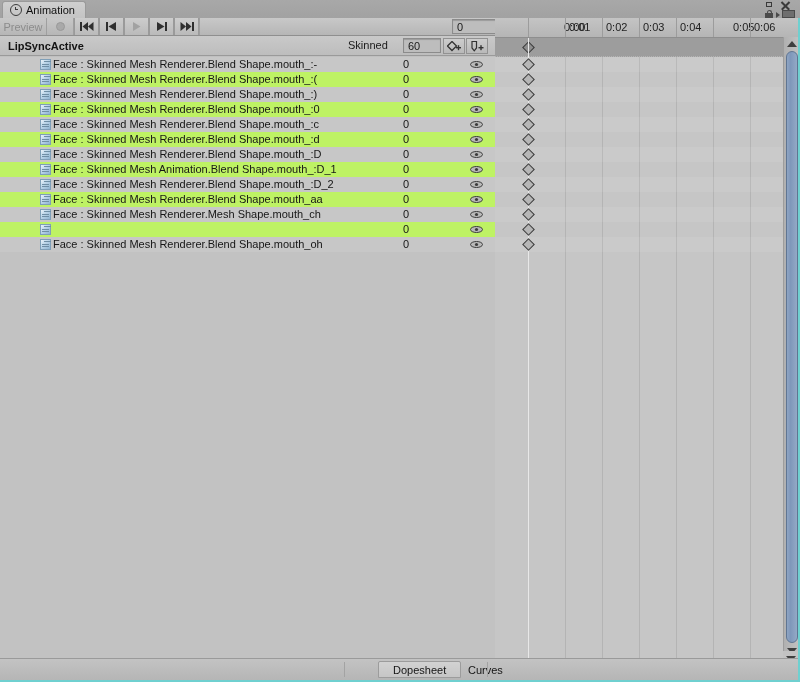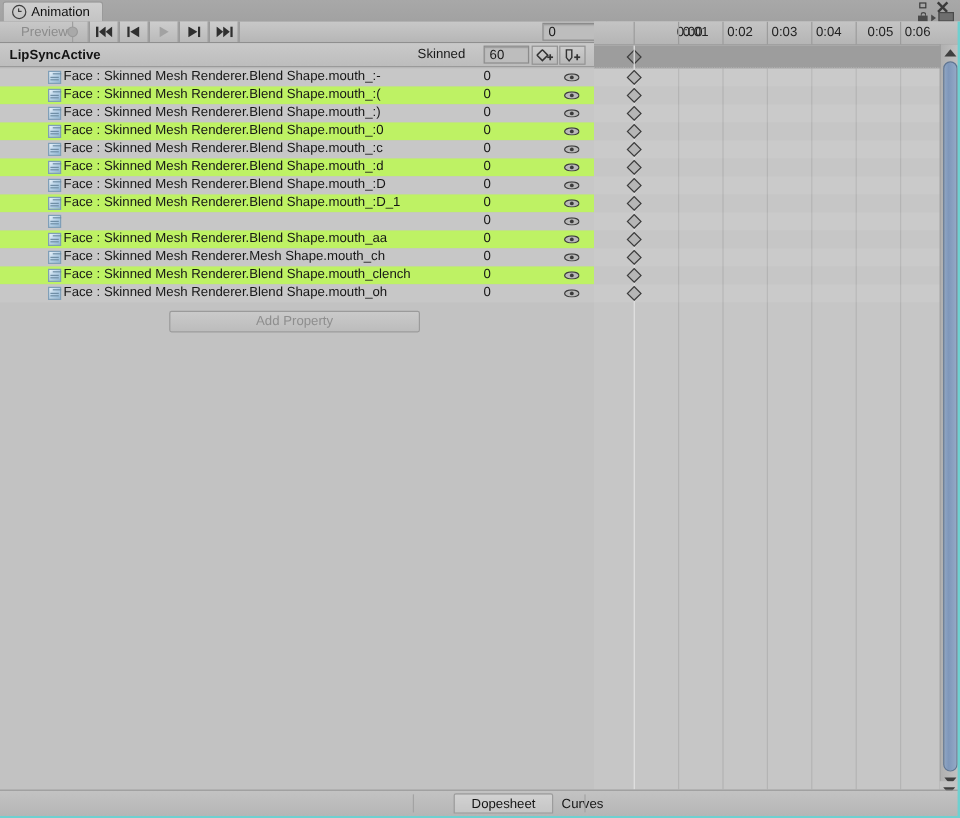--- a/index.html
+++ b/index.html
@@ -132,21 +132,21 @@
   .toolbar {
     position: absolute;
     left: 0; top: 18px;
     width: 800px; height: 18px;
     background: linear-gradient(to bottom, #c8c8c8 0%, #b6b6b6 100%);
     border-bottom: 1px solid #8f8f8f;
     box-sizing: border-box;
   }
   .preview-btn {
     position: absolute;
-    left: 14px; top: 0px;
+    left: 0px; top: 0px;
     width: 47px; height: 17px;
     display: flex; align-items: center; justify-content: center;
     color: #8c8c8c;
     font-size: 11px;
     border-right: 1px solid #9f9f9f;
     box-sizing: border-box;
   }
   .rec-btn {
     position: absolute;
     left: 48px; top: 0px;
@@ -657,31 +657,32 @@
           <span class="prop-value">0</span>
           <span class="eye-icon">
             <svg width="13" height="7" viewBox="0 0 13 7">
               <ellipse cx="6.5" cy="3.5" rx="6" ry="3" fill="#b9b9b9" stroke="#3c3c3c" stroke-width="1"></ellipse>
               <ellipse cx="6.5" cy="3.5" rx="1.6" ry="1.6" fill="#3c3c3c"></ellipse>
             </svg>
           </span>
         </div>
         <div class="prow norm">
           <span class="prop-icon"></span>
-          <span class="prop-name">Face : Skinned Mesh Renderer.Blend Shape.mouth_:D_1</span>
+          <span class="prop-name">Face : Skinned Mesh Animation.Blend Shape.mouth_:D_1</span>
           <span class="prop-value">0</span>
           <span class="eye-icon">
             <svg width="13" height="7" viewBox="0 0 13 7">
               <ellipse cx="6.5" cy="3.5" rx="6" ry="3" fill="#b9b9b9" stroke="#3c3c3c" stroke-width="1"></ellipse>
               <ellipse cx="6.5" cy="3.5" rx="1.6" ry="1.6" fill="#3c3c3c"></ellipse>
             </svg>
           </span>
         </div>
         <div class="prow alt">
           <span class="prop-icon"></span>
+          <span class="prop-name">Face : Skinned Mesh Renderer.Blend Shape.mouth_:D_2</span>
           <span class="prop-value">0</span>
           <span class="eye-icon">
             <svg width="13" height="7" viewBox="0 0 13 7">
               <ellipse cx="6.5" cy="3.5" rx="6" ry="3" fill="#b9b9b9" stroke="#3c3c3c" stroke-width="1"></ellipse>
               <ellipse cx="6.5" cy="3.5" rx="1.6" ry="1.6" fill="#3c3c3c"></ellipse>
             </svg>
           </span>
         </div>
         <div class="prow norm">
           <span class="prop-icon"></span>
@@ -700,61 +701,57 @@
           <span class="prop-value">0</span>
           <span class="eye-icon">
             <svg width="13" height="7" viewBox="0 0 13 7">
               <ellipse cx="6.5" cy="3.5" rx="6" ry="3" fill="#b9b9b9" stroke="#3c3c3c" stroke-width="1"></ellipse>
               <ellipse cx="6.5" cy="3.5" rx="1.6" ry="1.6" fill="#3c3c3c"></ellipse>
             </svg>
           </span>
         </div>
         <div class="prow norm">
           <span class="prop-icon"></span>
-          <span class="prop-name">Face : Skinned Mesh Renderer.Blend Shape.mouth_clench</span>
           <span class="prop-value">0</span>
           <span class="eye-icon">
             <svg width="13" height="7" viewBox="0 0 13 7">
               <ellipse cx="6.5" cy="3.5" rx="6" ry="3" fill="#b9b9b9" stroke="#3c3c3c" stroke-width="1"></ellipse>
               <ellipse cx="6.5" cy="3.5" rx="1.6" ry="1.6" fill="#3c3c3c"></ellipse>
             </svg>
           </span>
         </div>
         <div class="prow alt">
           <span class="prop-icon"></span>
           <span class="prop-name">Face : Skinned Mesh Renderer.Blend Shape.mouth_oh</span>
           <span class="prop-value">0</span>
           <span class="eye-icon">
             <svg width="13" height="7" viewBox="0 0 13 7">
               <ellipse cx="6.5" cy="3.5" rx="6" ry="3" fill="#b9b9b9" stroke="#3c3c3c" stroke-width="1"></ellipse>
               <ellipse cx="6.5" cy="3.5" rx="1.6" ry="1.6" fill="#3c3c3c"></ellipse>
             </svg>
           </span>
         </div>
       </div>
-    <div class="addprop-wrap">
-      <div class="addprop">Add Property</div>
-    </div>
   </div>
 
   <div class="dope">
     <div class="ruler">
       <div id="ruler-ticks">
           <div class="tick" style="left: 33px;"></div>
           <div class="tick-label" style="left: 33px; padding-left: 36px;">0:00</div>
           <div class="tick" style="left: 70px;"></div>
           <div class="tick-label" style="left: 70px;">0:01</div>
           <div class="tick" style="left: 107px;"></div>
           <div class="tick-label" style="left: 107px;">0:02</div>
           <div class="tick" style="left: 144px;"></div>
           <div class="tick-label" style="left: 144px;">0:03</div>
           <div class="tick" style="left: 181px;"></div>
           <div class="tick-label" style="left: 181px;">0:04</div>
           <div class="tick" style="left: 218px;"></div>
-          <div class="tick-label" style="left: 224px;">0:05</div>
+          <div class="tick-label" style="left: 234px;">0:05</div>
           <div class="tick" style="left: 255px;"></div>
           <div class="tick-label" style="left: 255px;">0:06</div>
         </div>
     </div>
     <div class="dope-body">
       <div id="grid-lines">
           <div class="grid-line" style="left: 33px;"></div>
           <div class="grid-line" style="left: 70px;"></div>
           <div class="grid-line" style="left: 107px;"></div>
           <div class="grid-line" style="left: 144px;"></div>

